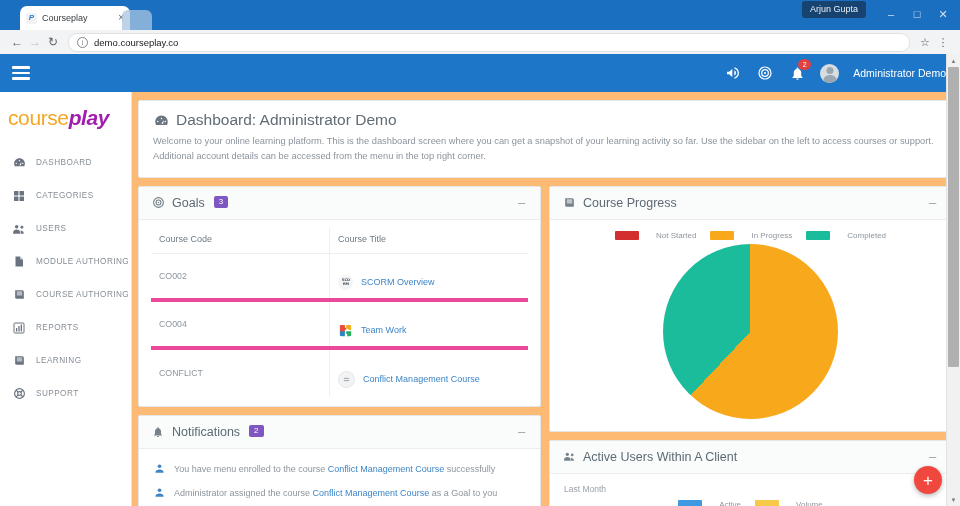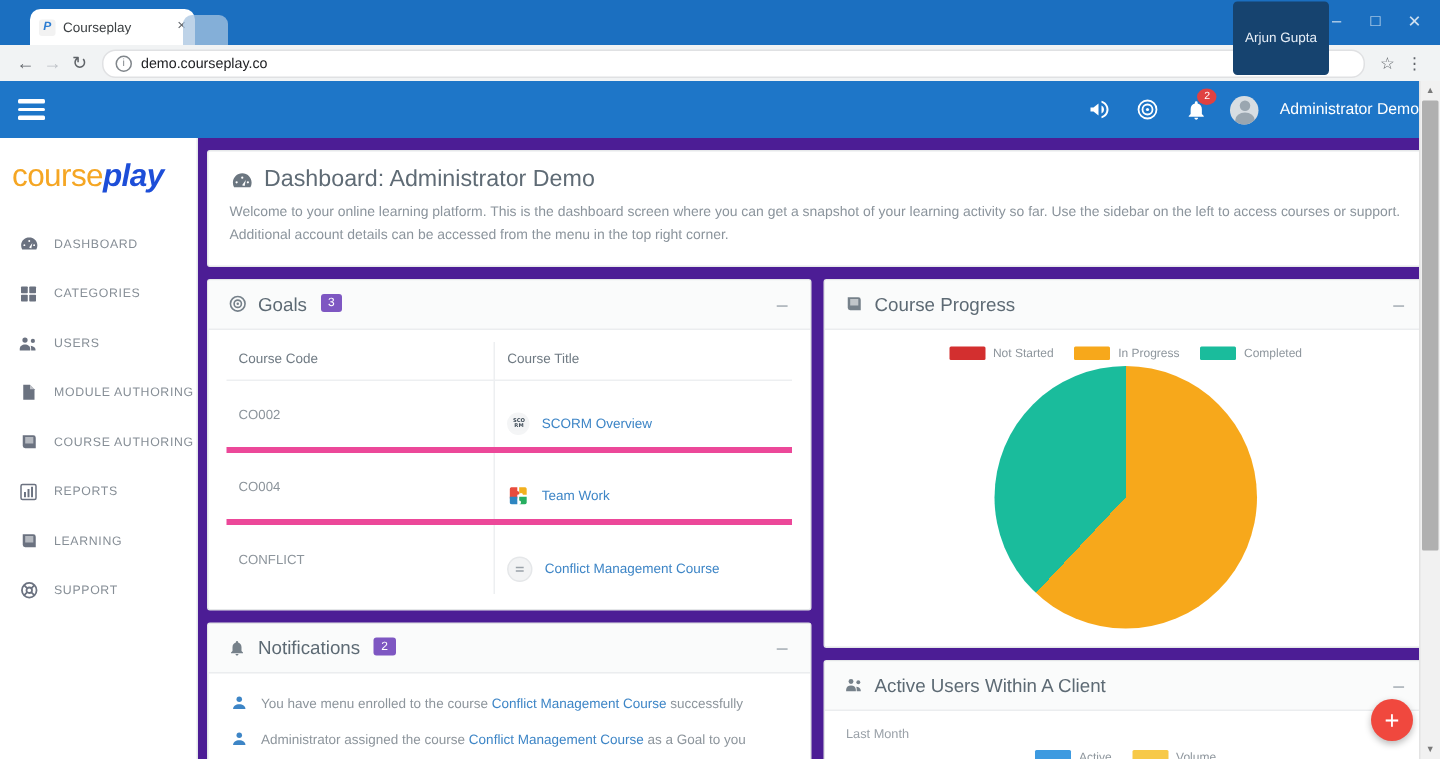--- a/index.html
+++ b/index.html
@@ -16,22 +16,22 @@
     position:absolute;left:20px;top:6px;width:98px;height:24px;
     background:#fff;border-radius:7px 7px 0 0;display:flex;align-items:center;padding:0 6px;
   }
   .tab-favicon{width:11px;height:11px;border-radius:2px;background:#f2f2f2;position:relative;flex:0 0 auto;
      display:flex;align-items:center;justify-content:center;}
   .tab-favicon span{font-size:8px;font-weight:bold;font-style:italic;color:#2d7dd2;line-height:1;}
   .tab-title{font-size:9px;color:#3c4043;margin-left:5px;white-space:nowrap;overflow:hidden;flex:1 1 auto;}
   .tab-close{font-size:10px;color:#5f6368;line-height:1;padding-left:2px;}
   .tab-ghost{position:absolute;left:122px;top:10px;width:30px;height:20px;background:#a8c4e0;border-radius:6px 6px 0 0;opacity:.75;}
   .profile-chip{
-    position:absolute;right:74px;top:1px;background:#16436f;color:#e6eef7;font-size:9px;
-    padding:19px 8px;border-radius:3px;line-height:1.2;
+    position:absolute;right:94px;top:1px;background:#16436f;color:#e6eef7;font-size:9px;
+    padding:3px 8px;border-radius:3px;line-height:1.2;
   }
   .win-btns{position:absolute;right:4px;top:2px;display:flex;gap:0;}
   .win-btn{width:26px;height:24px;display:flex;align-items:center;justify-content:center;color:#cfe0f0;font-size:11px;}
   .chrome-toolbar{height:24px;background:#f1f3f4;display:flex;align-items:center;padding:0 8px;border-bottom:1px solid #dadce0;}
   .nav-btn{width:18px;text-align:center;color:#5f6368;font-size:12px;line-height:1;}
   .nav-btn.dim{color:#bdc1c6;}
   .omnibox{
     flex:1 1 auto;height:17px;background:#fff;border-radius:9px;margin:0 6px;display:flex;align-items:center;
     padding:0 8px;border:1px solid #e0e1e3;
   }
@@ -54,27 +54,27 @@
   }
   .avatar{width:19px;height:19px;border-radius:50%;background:#d7dde2;overflow:hidden;position:relative;flex:0 0 auto;}
   .avatar:before{content:"";position:absolute;left:50%;top:3px;transform:translateX(-50%);width:7px;height:7px;border-radius:50%;background:#9aa6b0;}
   .avatar:after{content:"";position:absolute;left:50%;top:11px;transform:translateX(-50%);width:13px;height:10px;border-radius:50% 50% 0 0;background:#9aa6b0;}
   .user-name{color:#fff;font-size:10.5px;}
   .body-wrap{display:flex;height:414px;}
   
   .sidebar{width:131px;background:#fff;border-right:1px solid #e4e7ea;flex:0 0 auto;}
   .logo{padding:14px 0 16px 8px;font-size:21px;letter-spacing:-.4px;}
   .logo .c1{color:#f5a623;}
-  .logo .c2{color:#1d4ed8;font-style:italic;font-weight:bold;}
+  .logo .c2{color:#a21caf;font-style:italic;font-weight:bold;}
   .nav-item{display:flex;align-items:center;height:33px;padding-left:12px;gap:10px;cursor:pointer;}
   .nav-ico{width:14px;height:14px;color:#6b7280;display:flex;align-items:center;justify-content:center;flex:0 0 auto;}
   .nav-ico svg{display:block;}
   .nav-label{font-size:8.2px;letter-spacing:.45px;color:#868e96;text-transform:uppercase;white-space:nowrap;}
   
-  .content{flex:1 1 auto;background:#4c1d95;padding:8px 8px 0 6px;overflow:hidden;position:relative;}
+  .content{flex:1 1 auto;background:#fdba74;padding:8px 8px 0 6px;overflow:hidden;position:relative;}
   .page-head{background:#fff;border:1px solid #e6e8ea;border-radius:2px;padding:10px 14px 12px 14px;}
   .page-title{display:flex;align-items:center;gap:7px;font-size:15.5px;color:#5f6b75;font-weight:normal;margin:0 0 5px 0;}
   .page-title .pt-ico{width:16px;height:16px;color:#6b7680;display:flex;align-items:center;justify-content:center;}
   .page-desc{font-size:9.3px;color:#8b949c;line-height:1.65;margin:0;}
   .cols{display:flex;gap:8px;margin-top:8px;}
   .col{flex:1 1 0;min-width:0;}
   .panel{background:#fff;border:1px solid #e4e6e8;border-radius:2px;margin-bottom:8px;}
   .panel-head{
     display:flex;align-items:center;justify-content:space-between;
     padding:9px 12px;background:#fafbfb;border-bottom:1px solid #ebedef;
@@ -101,21 +101,21 @@
   .cico-grey{background:#f2f3f4;border:1px solid #e5e7e9;color:#9aa2a9;font-size:8px;}
   
   .notif-row{display:flex;align-items:center;gap:9px;padding:6px 2px;font-size:9px;color:#8d959c;}
   .notif-ico{width:12px;height:12px;color:#3d85c6;flex:0 0 auto;display:flex;align-items:center;justify-content:center;}
   .notif-text a,.notif-link{color:#3d85c6;text-decoration:none;}
   .view-all{text-align:right;font-size:9px;padding:3px 2px 0 0;}
   .view-all a{color:#3d85c6;text-decoration:none;}
   
   .chart-area{padding:8px 10px 12px 10px;}
   .legend{display:flex;justify-content:center;gap:14px;margin:3px 0 4px 0;}
-  .legend-item{display:flex;align-items:center;gap:5px;}
+  .legend-item{display:flex;align-items:center;gap:17px;}
   .legend-swatch{width:24px;height:9px;border-radius:1px;}
   .legend-label{font-size:8px;color:#8e969d;}
   .pie{width:175px;height:175px;border-radius:50%;margin:4px auto 0 auto;}
   .sub-label{font-size:8.5px;color:#9aa1a8;padding:2px 2px 0 4px;}
   .fab{
     position:absolute;right:18px;bottom:12px;width:28px;height:28px;border-radius:50%;
     background:#f0483e;color:#fff;display:flex;align-items:center;justify-content:center;
     font-size:17px;line-height:1;box-shadow:0 2px 5px rgba(0,0,0,.28);cursor:pointer;
   }
   

